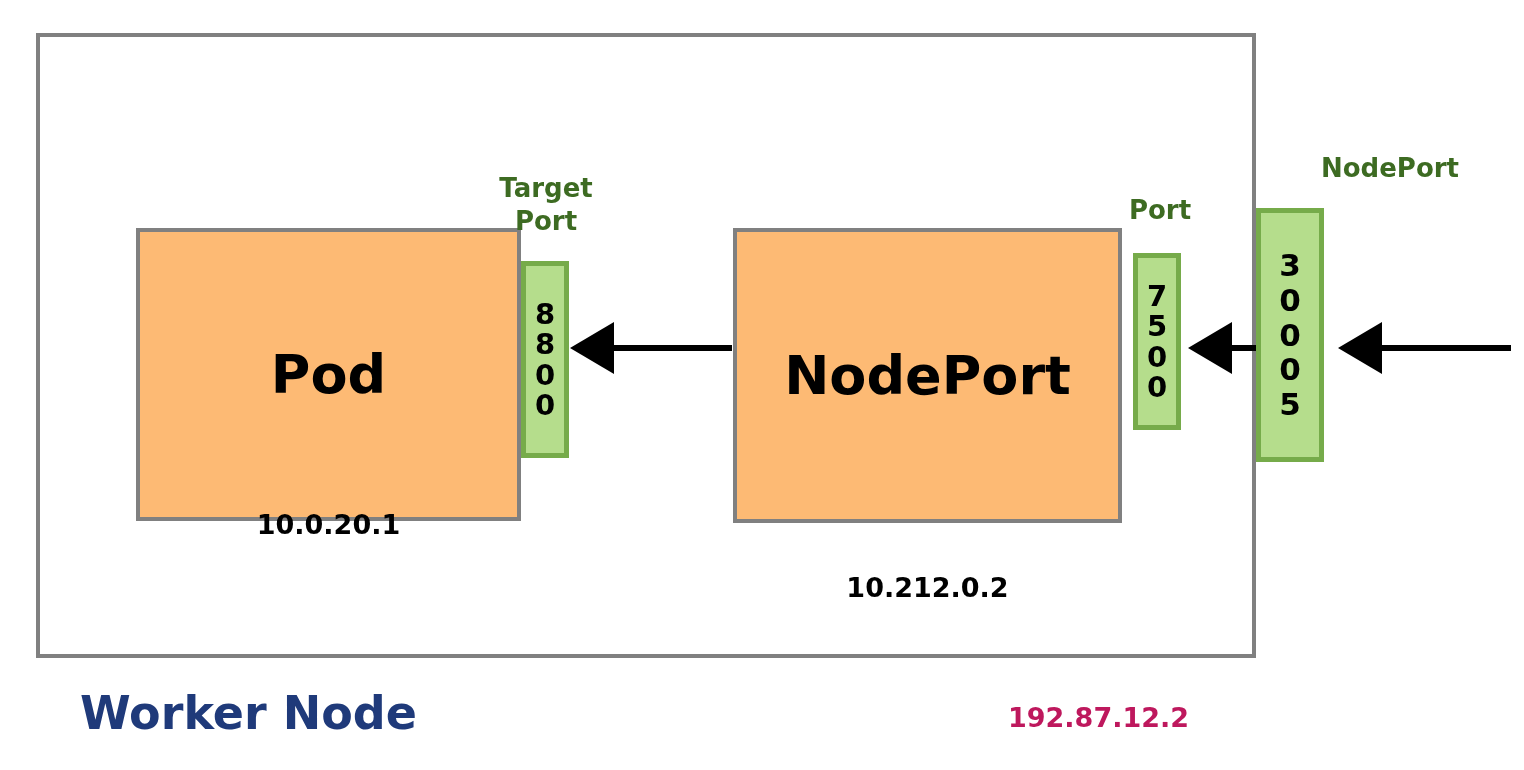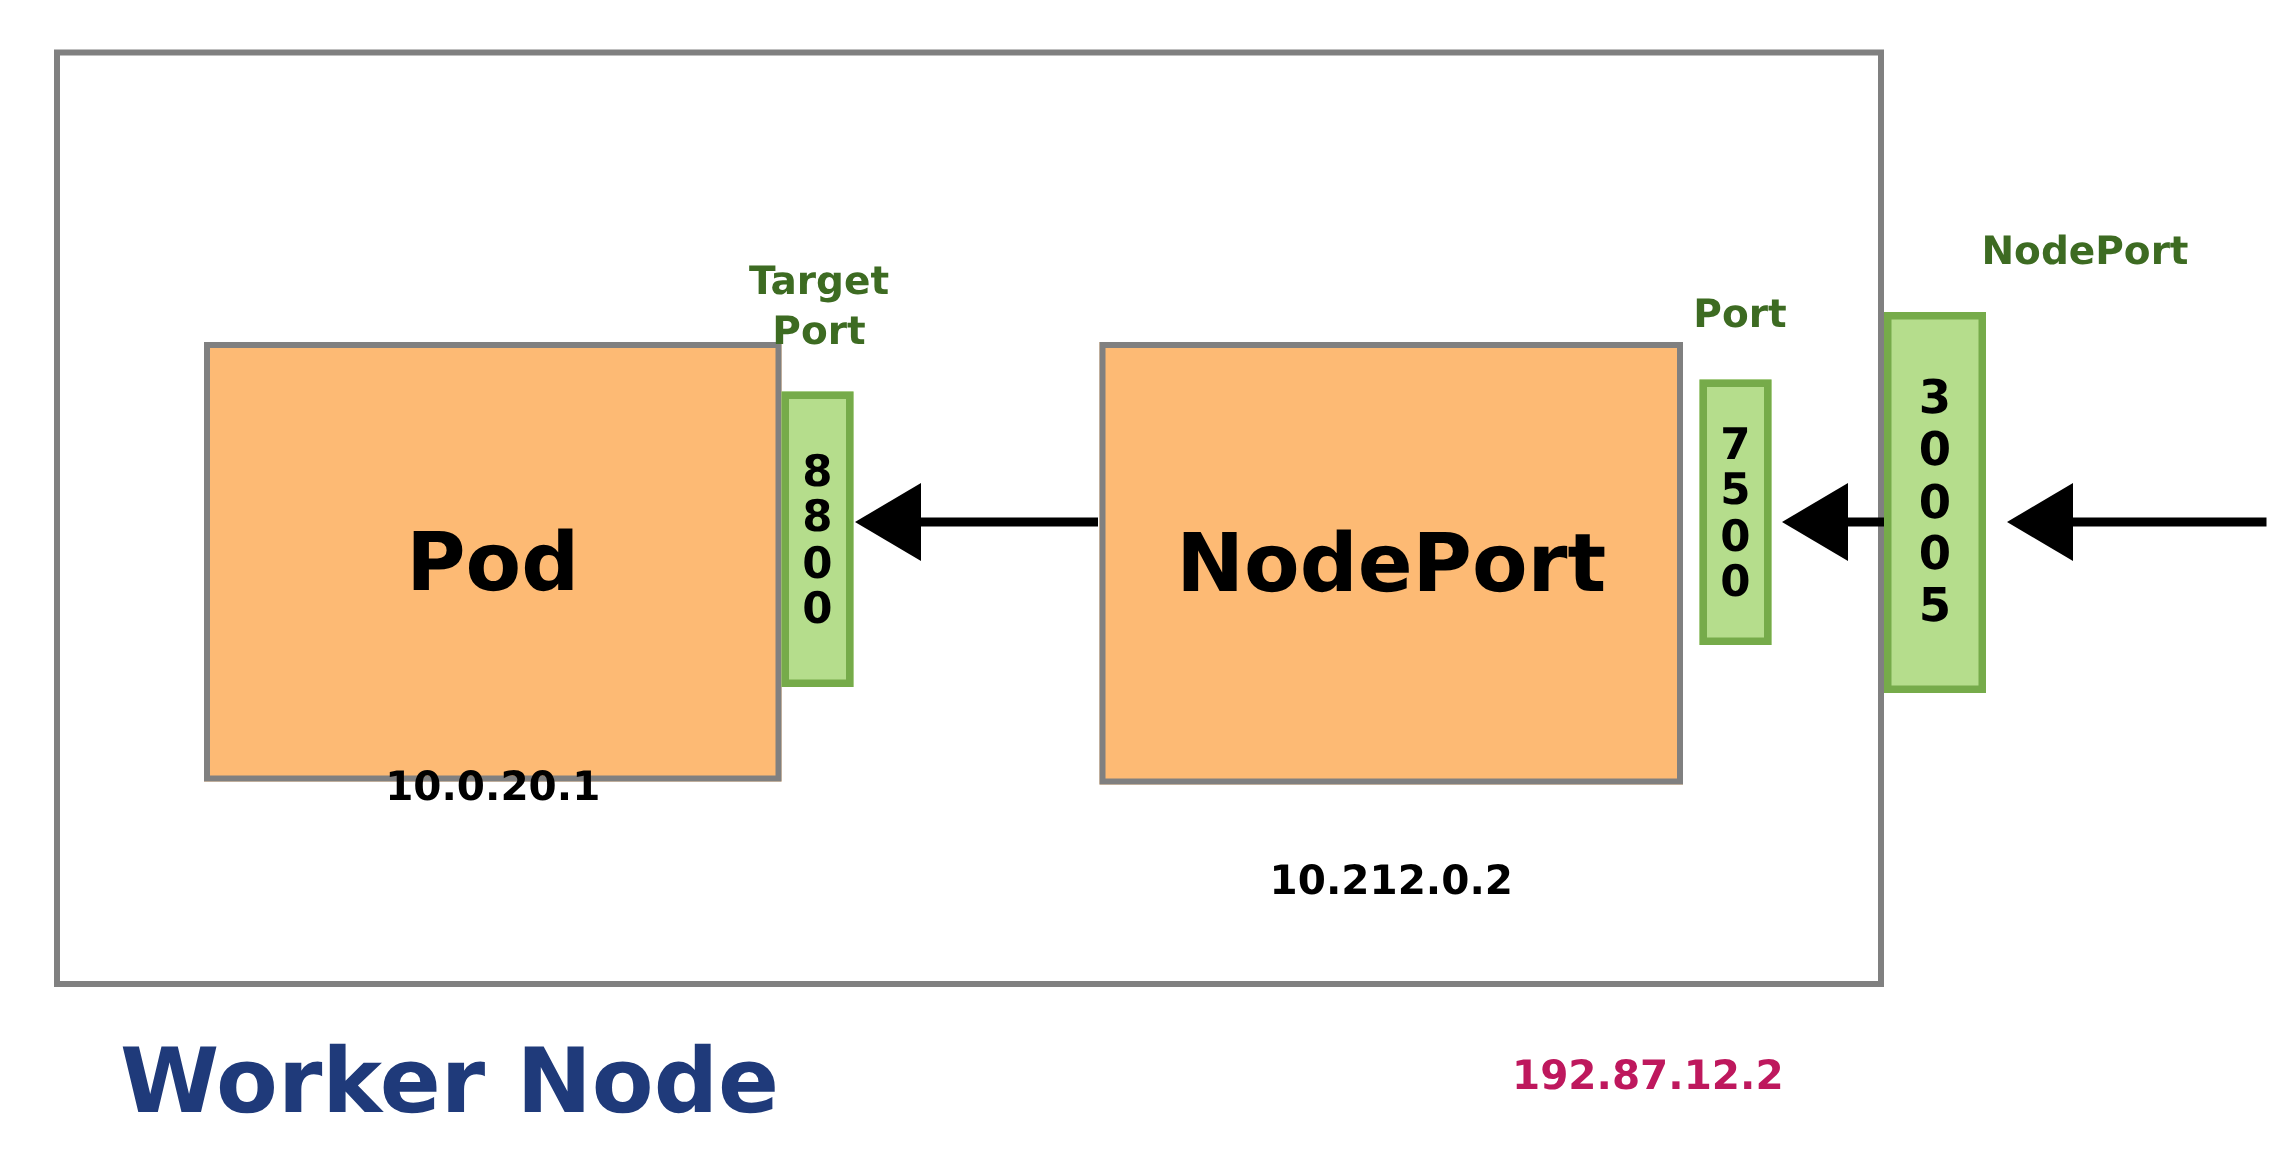--- a/index.html
+++ b/index.html
@@ -131,21 +131,21 @@
   #arrow-np-port   { left: 1188px; top: 322px; width: 70px; }
   #arrow-np-port .shaft  { left: 42px; width: 28px; }
   #arrow-ext-np    { left: 1338px; top: 322px; width: 186px; }
   #arrow-ext-np .shaft   { left: 42px; width: 131px; }
 
   
   #worker-node-title {
     position: absolute;
     left: 80px;
     top: 686px;
-    font-size: 60px;
+    font-size: 46px;
     font-weight: bold;
     color: #1f3a7a;
     white-space: nowrap;
   }
   #node-ip {
     position: absolute;
     left: 1008px;
     top: 702px;
     font-size: 27px;
     font-weight: bold;

